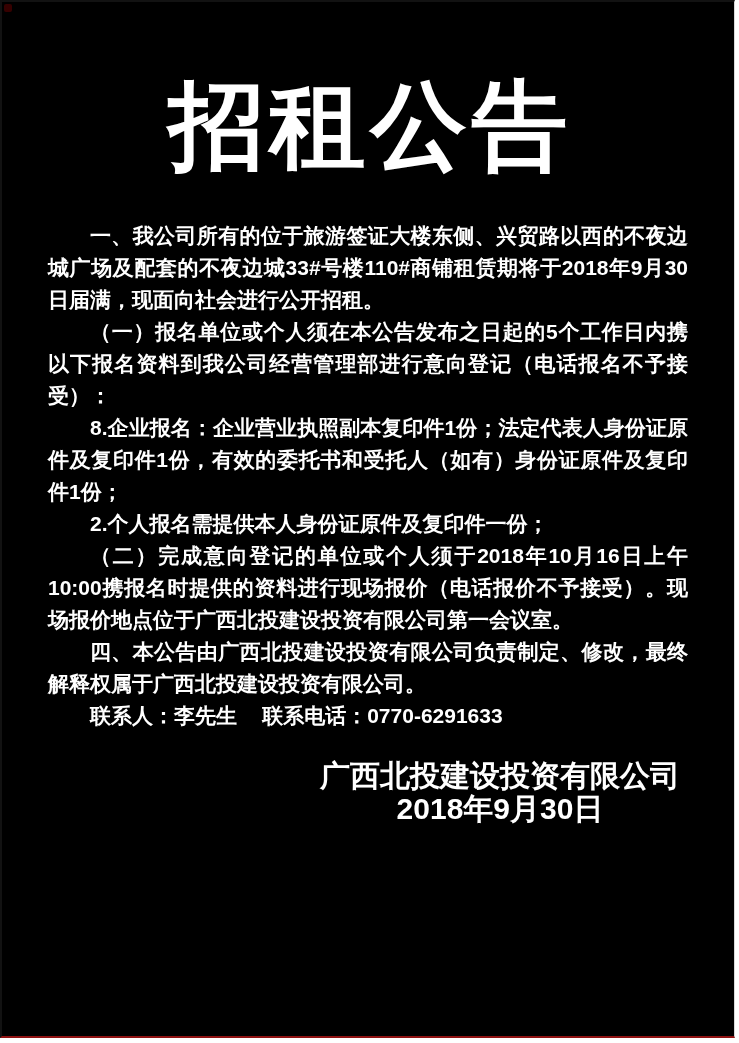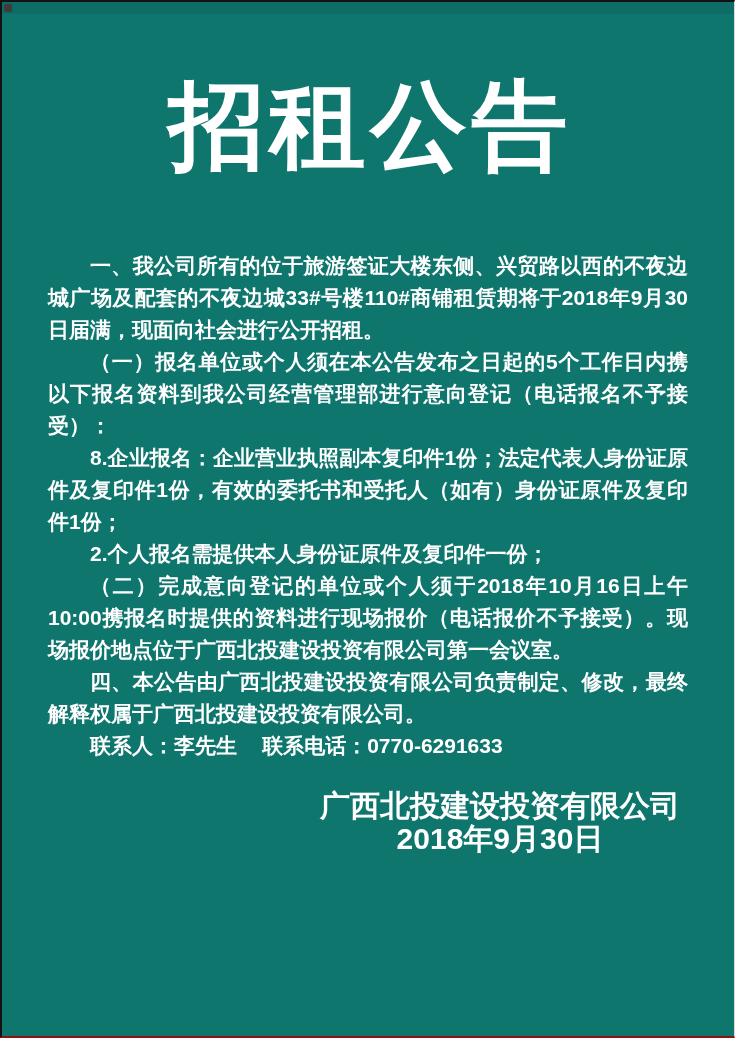--- a/index.html
+++ b/index.html
@@ -15,21 +15,21 @@
     background: #ffffff;
     overflow: hidden;
   }
   .red-sheet {
     position: absolute;
     top: 0;
     left: 0;
     width: 735px;
     height: 1038px;
     box-sizing: border-box;
-    background: #0f766e;
+    background: #000000;
     border-top: 2px solid #121212;
     border-left: 2px solid #121212;
     border-bottom: 2px solid #8f1212;
     border-right: 1px solid #d9d9d9;
   }
   
   .red-sheet::before {
     content: "";
     position: absolute;
     top: 0; left: 0; right: 0;
@@ -50,21 +50,21 @@
     color: #ffffff;
     font-family: "Liberation Serif", "DejaVu Serif", serif;
     font-weight: bold;
     font-size: 96px;
     line-height: 130px;
     letter-spacing: 5px;
     text-indent: 5px; 
     white-space: nowrap;
   }
   .body-text {
-    margin: 58px 46px 0 46px;
+    margin: 28px 46px 0 46px;
     color: #ffffff;
     font-size: 21px;
     font-weight: bold;
     line-height: 32px;
     text-align: justify;
   }
   .para {
     margin: 0;
     text-indent: 2em;
   }

